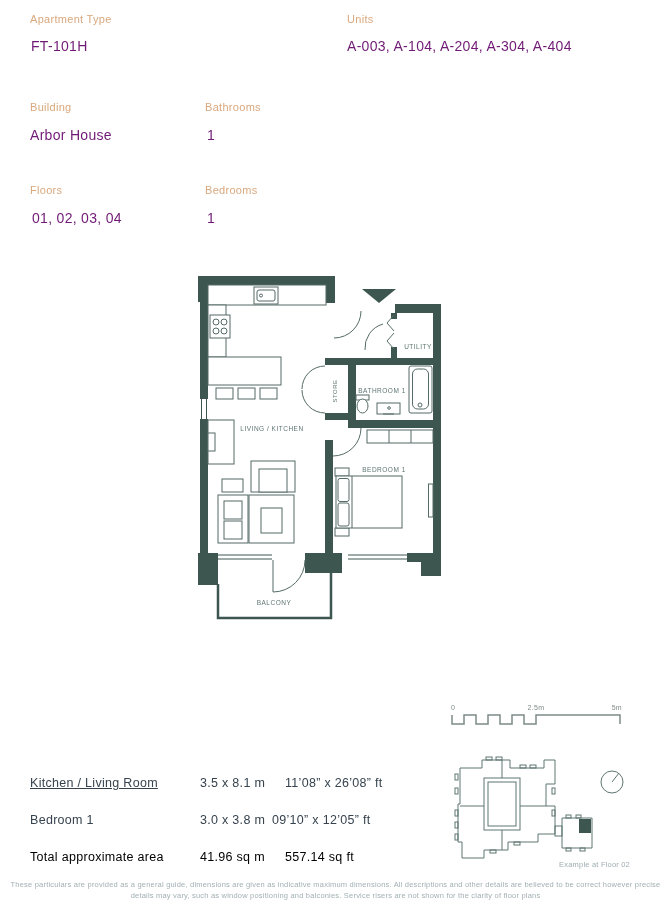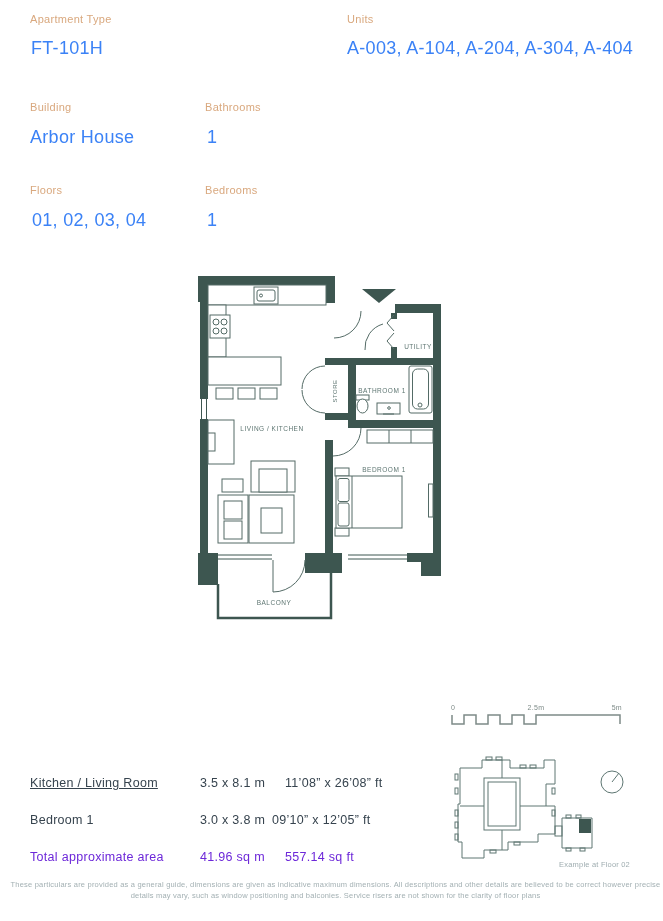--- a/index.html
+++ b/index.html
@@ -6,26 +6,26 @@
   body{
     width:663px;height:921px;position:relative;background:#ffffff;
     font-family:"Liberation Sans", sans-serif;
     -webkit-font-smoothing:antialiased;
   }
   .abs{position:absolute;}
   .field-label{
     font-size:11px;color:#D9A87E;letter-spacing:.3px;
   }
   .field-value{
-    font-size:18px;color:#3b82f6;letter-spacing:.3px;
+    font-size:14px;color:#701a75;letter-spacing:.3px;
   }
   .tbl-cell{
     font-size:12.5px;color:#36434E;letter-spacing:.3px;white-space:nowrap;
   }
-  .tbl-total{color:#6d28d9;}
+  .tbl-total{color:#000000;}
   .disclaimer{
     width:663px;text-align:center;font-size:7.5px;line-height:11px;
     color:#A3B0B3;letter-spacing:.2px;
   }
   .caption{
     font-size:7.5px;color:#9FADB0;letter-spacing:.2px;text-align:right;
   }
   svg text{
     font-family:"Liberation Sans", sans-serif;
     fill:#5E7672;font-size:6.5px;letter-spacing:.5px;

